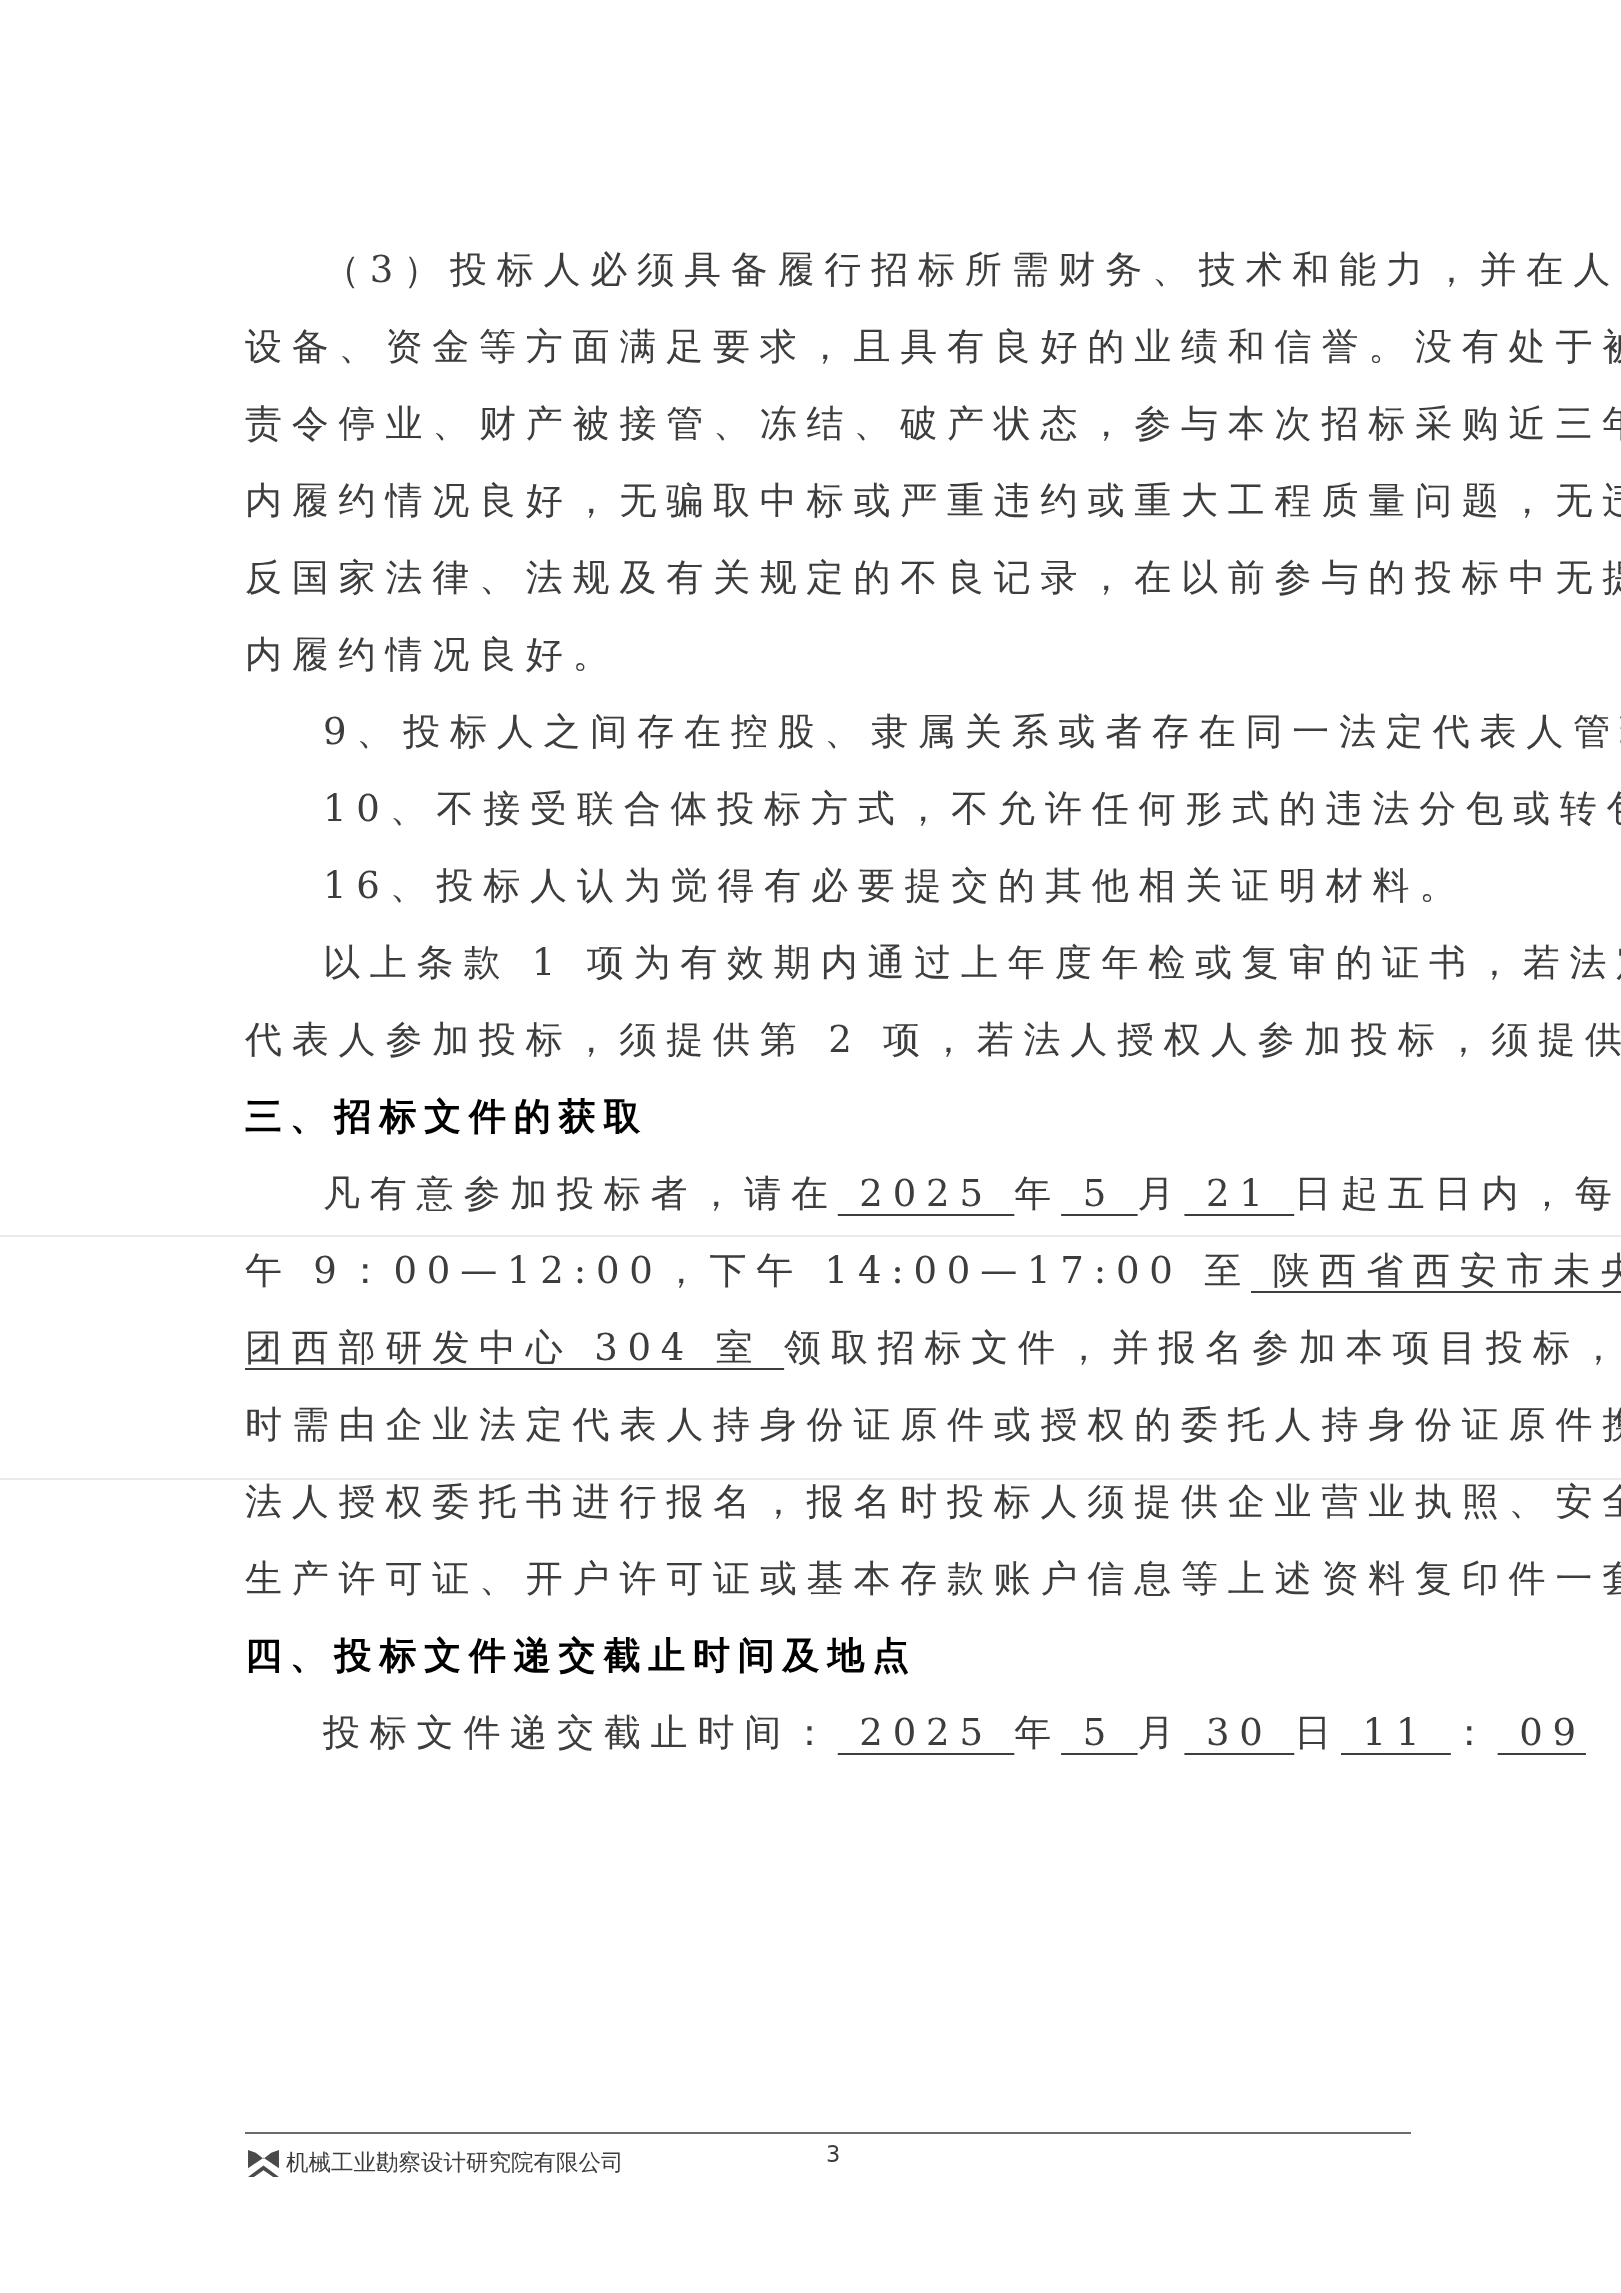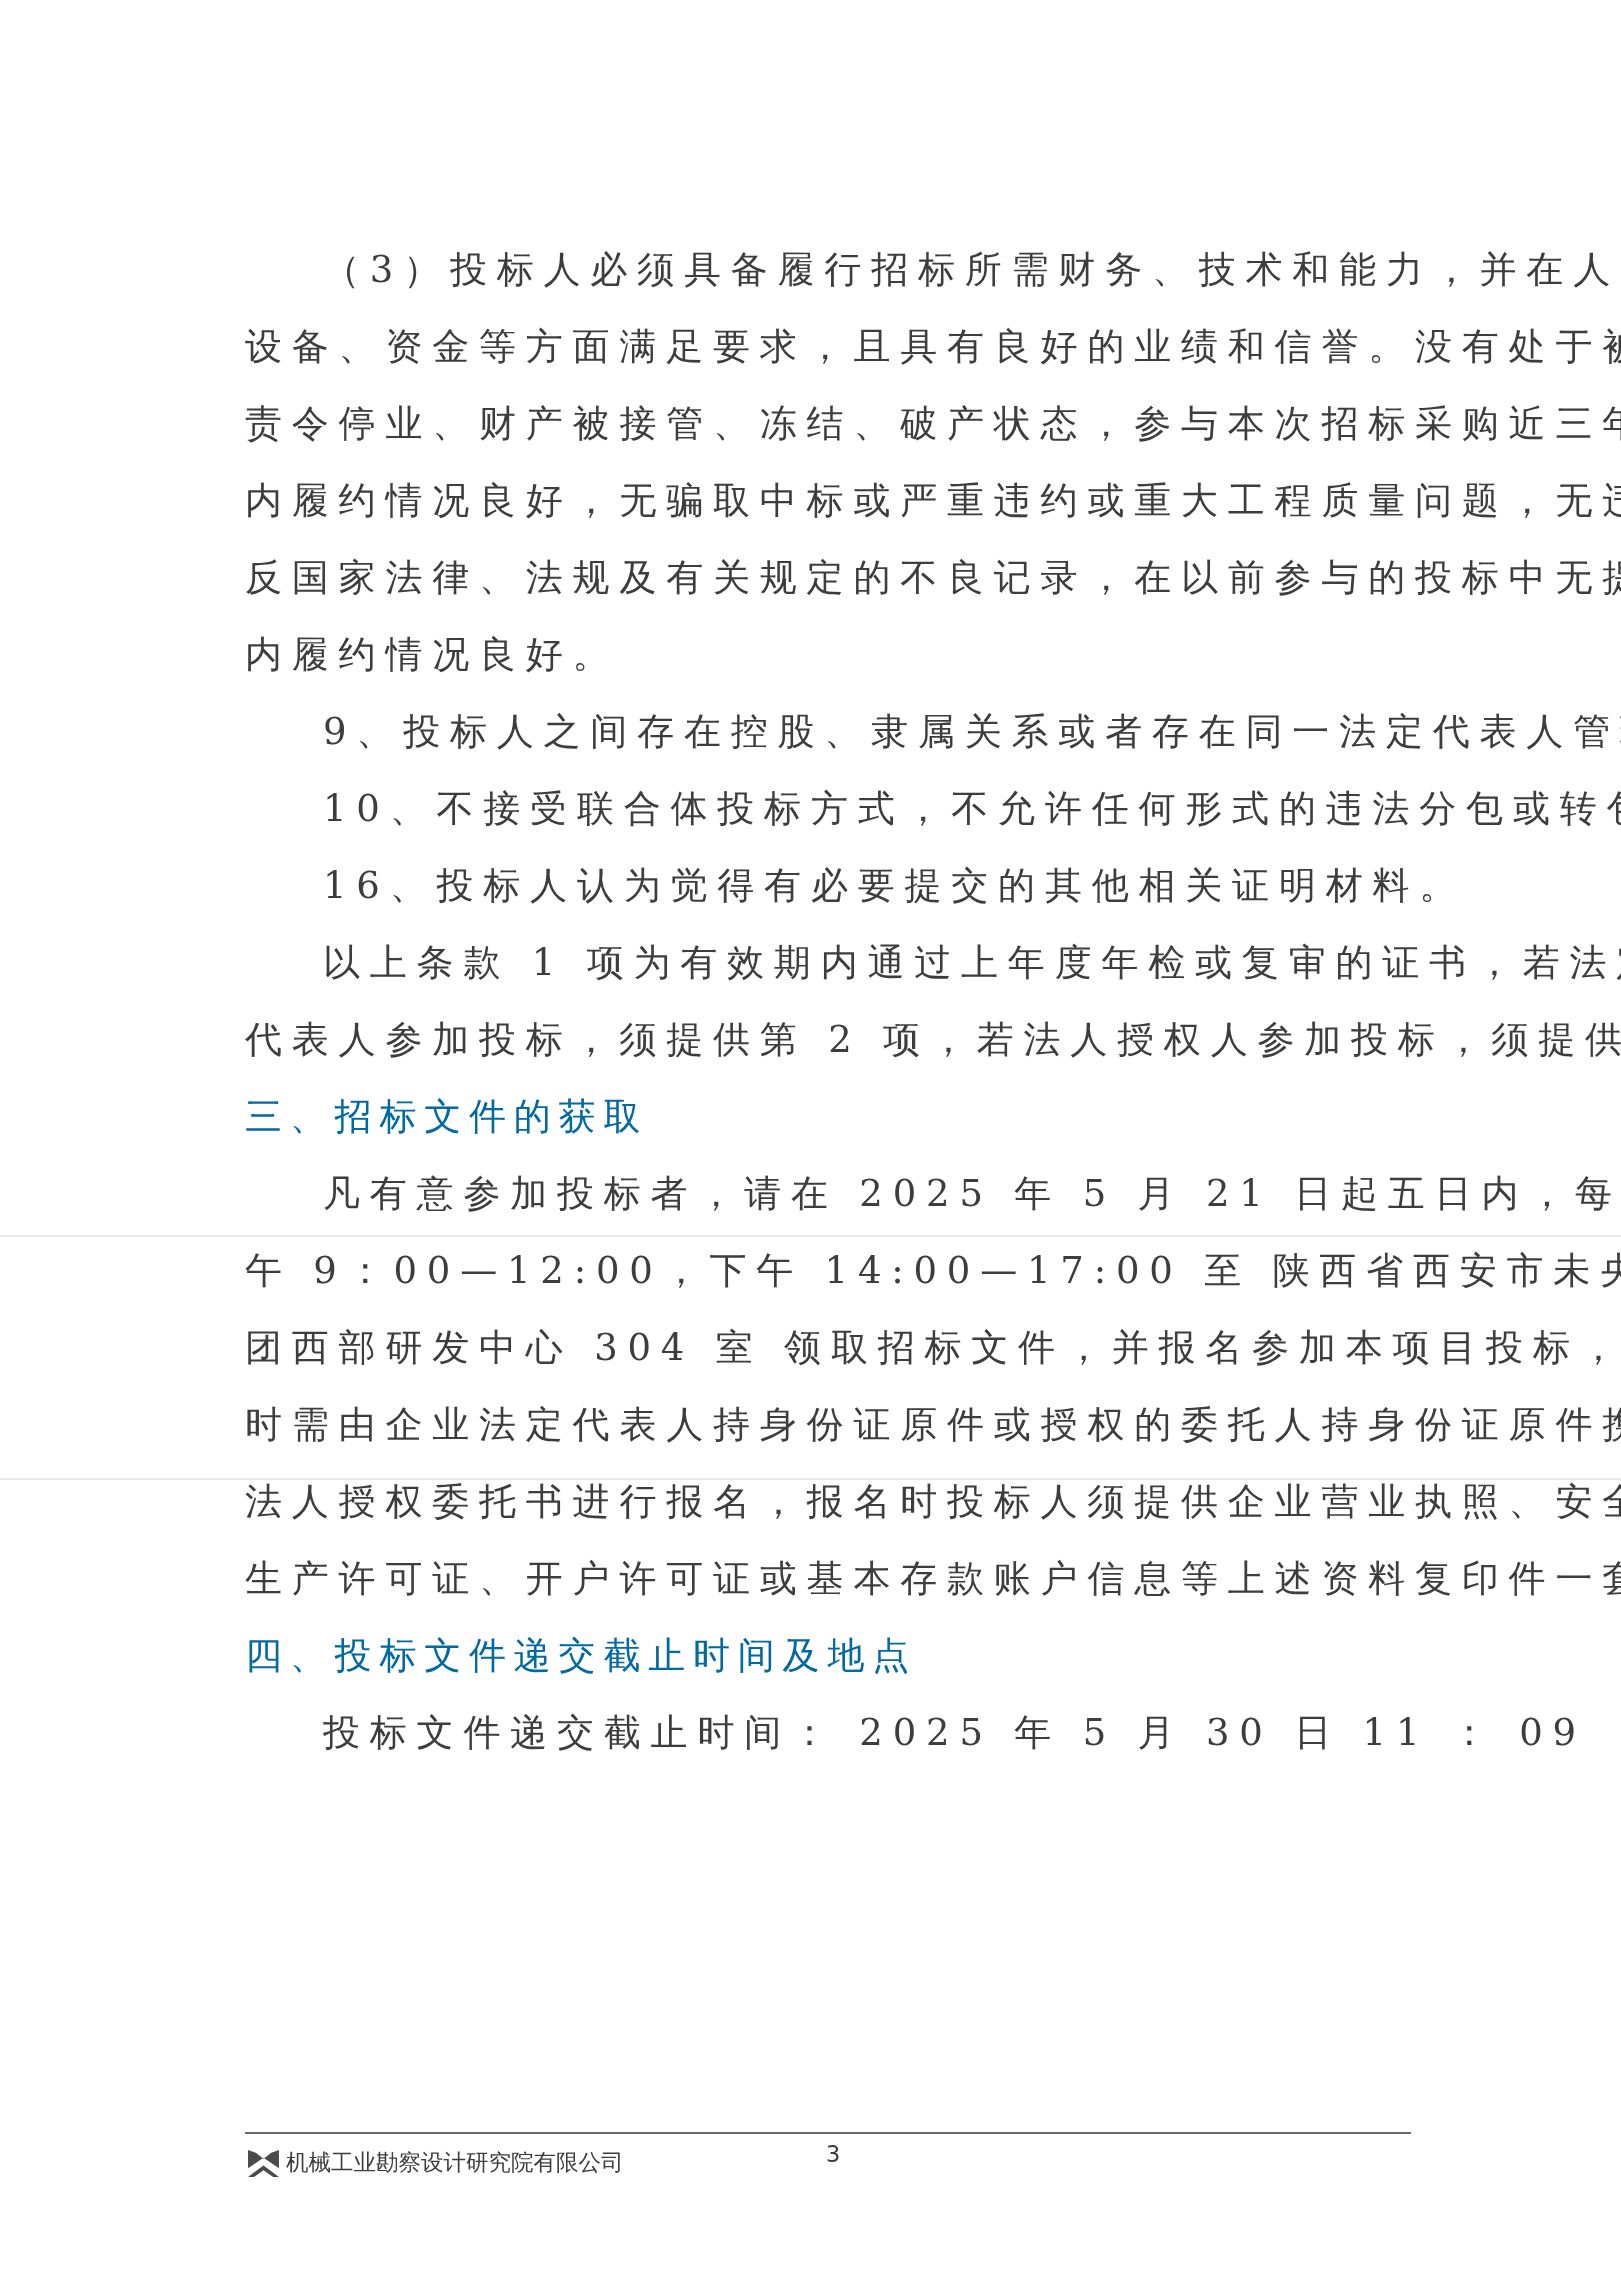--- a/index.html
+++ b/index.html
@@ -8,22 +8,22 @@
       font-family: "DejaVu Serif", "Liberation Serif", serif; color: #3a3a3a;
     }
     .page { position: absolute; left: 0; top: 0; width: 1621px; height: 2294px; }
     .scanline { position: absolute; left: 0; width: 1621px; height: 2px; background: #eceae6; }
     .body { position: absolute; left: 245px; top: 231px; width: 1166px; }
     .line {
       height: 77px; line-height: 77px; font-size: 37px; letter-spacing: 9.8px;
       white-space: nowrap; color: #3d3d3d;
     }
     .indent { padding-left: 78px; }
-    .heading { font-family: "DejaVu Sans", "Liberation Sans", sans-serif; font-weight: normal; color: #0369a1; letter-spacing: 7.8px; }
-    .u { text-underline-offset: 7.8px; text-decoration-thickness: 2px; }
+    .heading { font-family: "DejaVu Sans", "Liberation Sans", sans-serif; font-weight: bold; color: #000000; letter-spacing: 7.8px; }
+    .u { text-decoration: underline; text-underline-offset: 7.8px; text-decoration-thickness: 2px; }
     .footer-rule { position: absolute; left: 245px; top: 2132px; width: 1166px; height: 2px; background: #6a6a6a; }
     .footer { position: absolute; left: 247px; top: 2139px; height: 39px; display: flex; align-items: flex-end; }
     .logo { width: 33px; height: 29px; margin-right: 5.9px; }
     .company { font-family: "DejaVu Sans", "Liberation Sans", sans-serif; font-size: 22.5px; color: #3c3c3c; letter-spacing: 0px; }
     .page-num { position: absolute; left: 826px; top: 2141px; font-family: "DejaVu Sans", "Liberation Sans", sans-serif; font-size: 22.5px; color: #3c3c3c; }
   </style>
 </head>
 <body>
 
 <div class="page">

